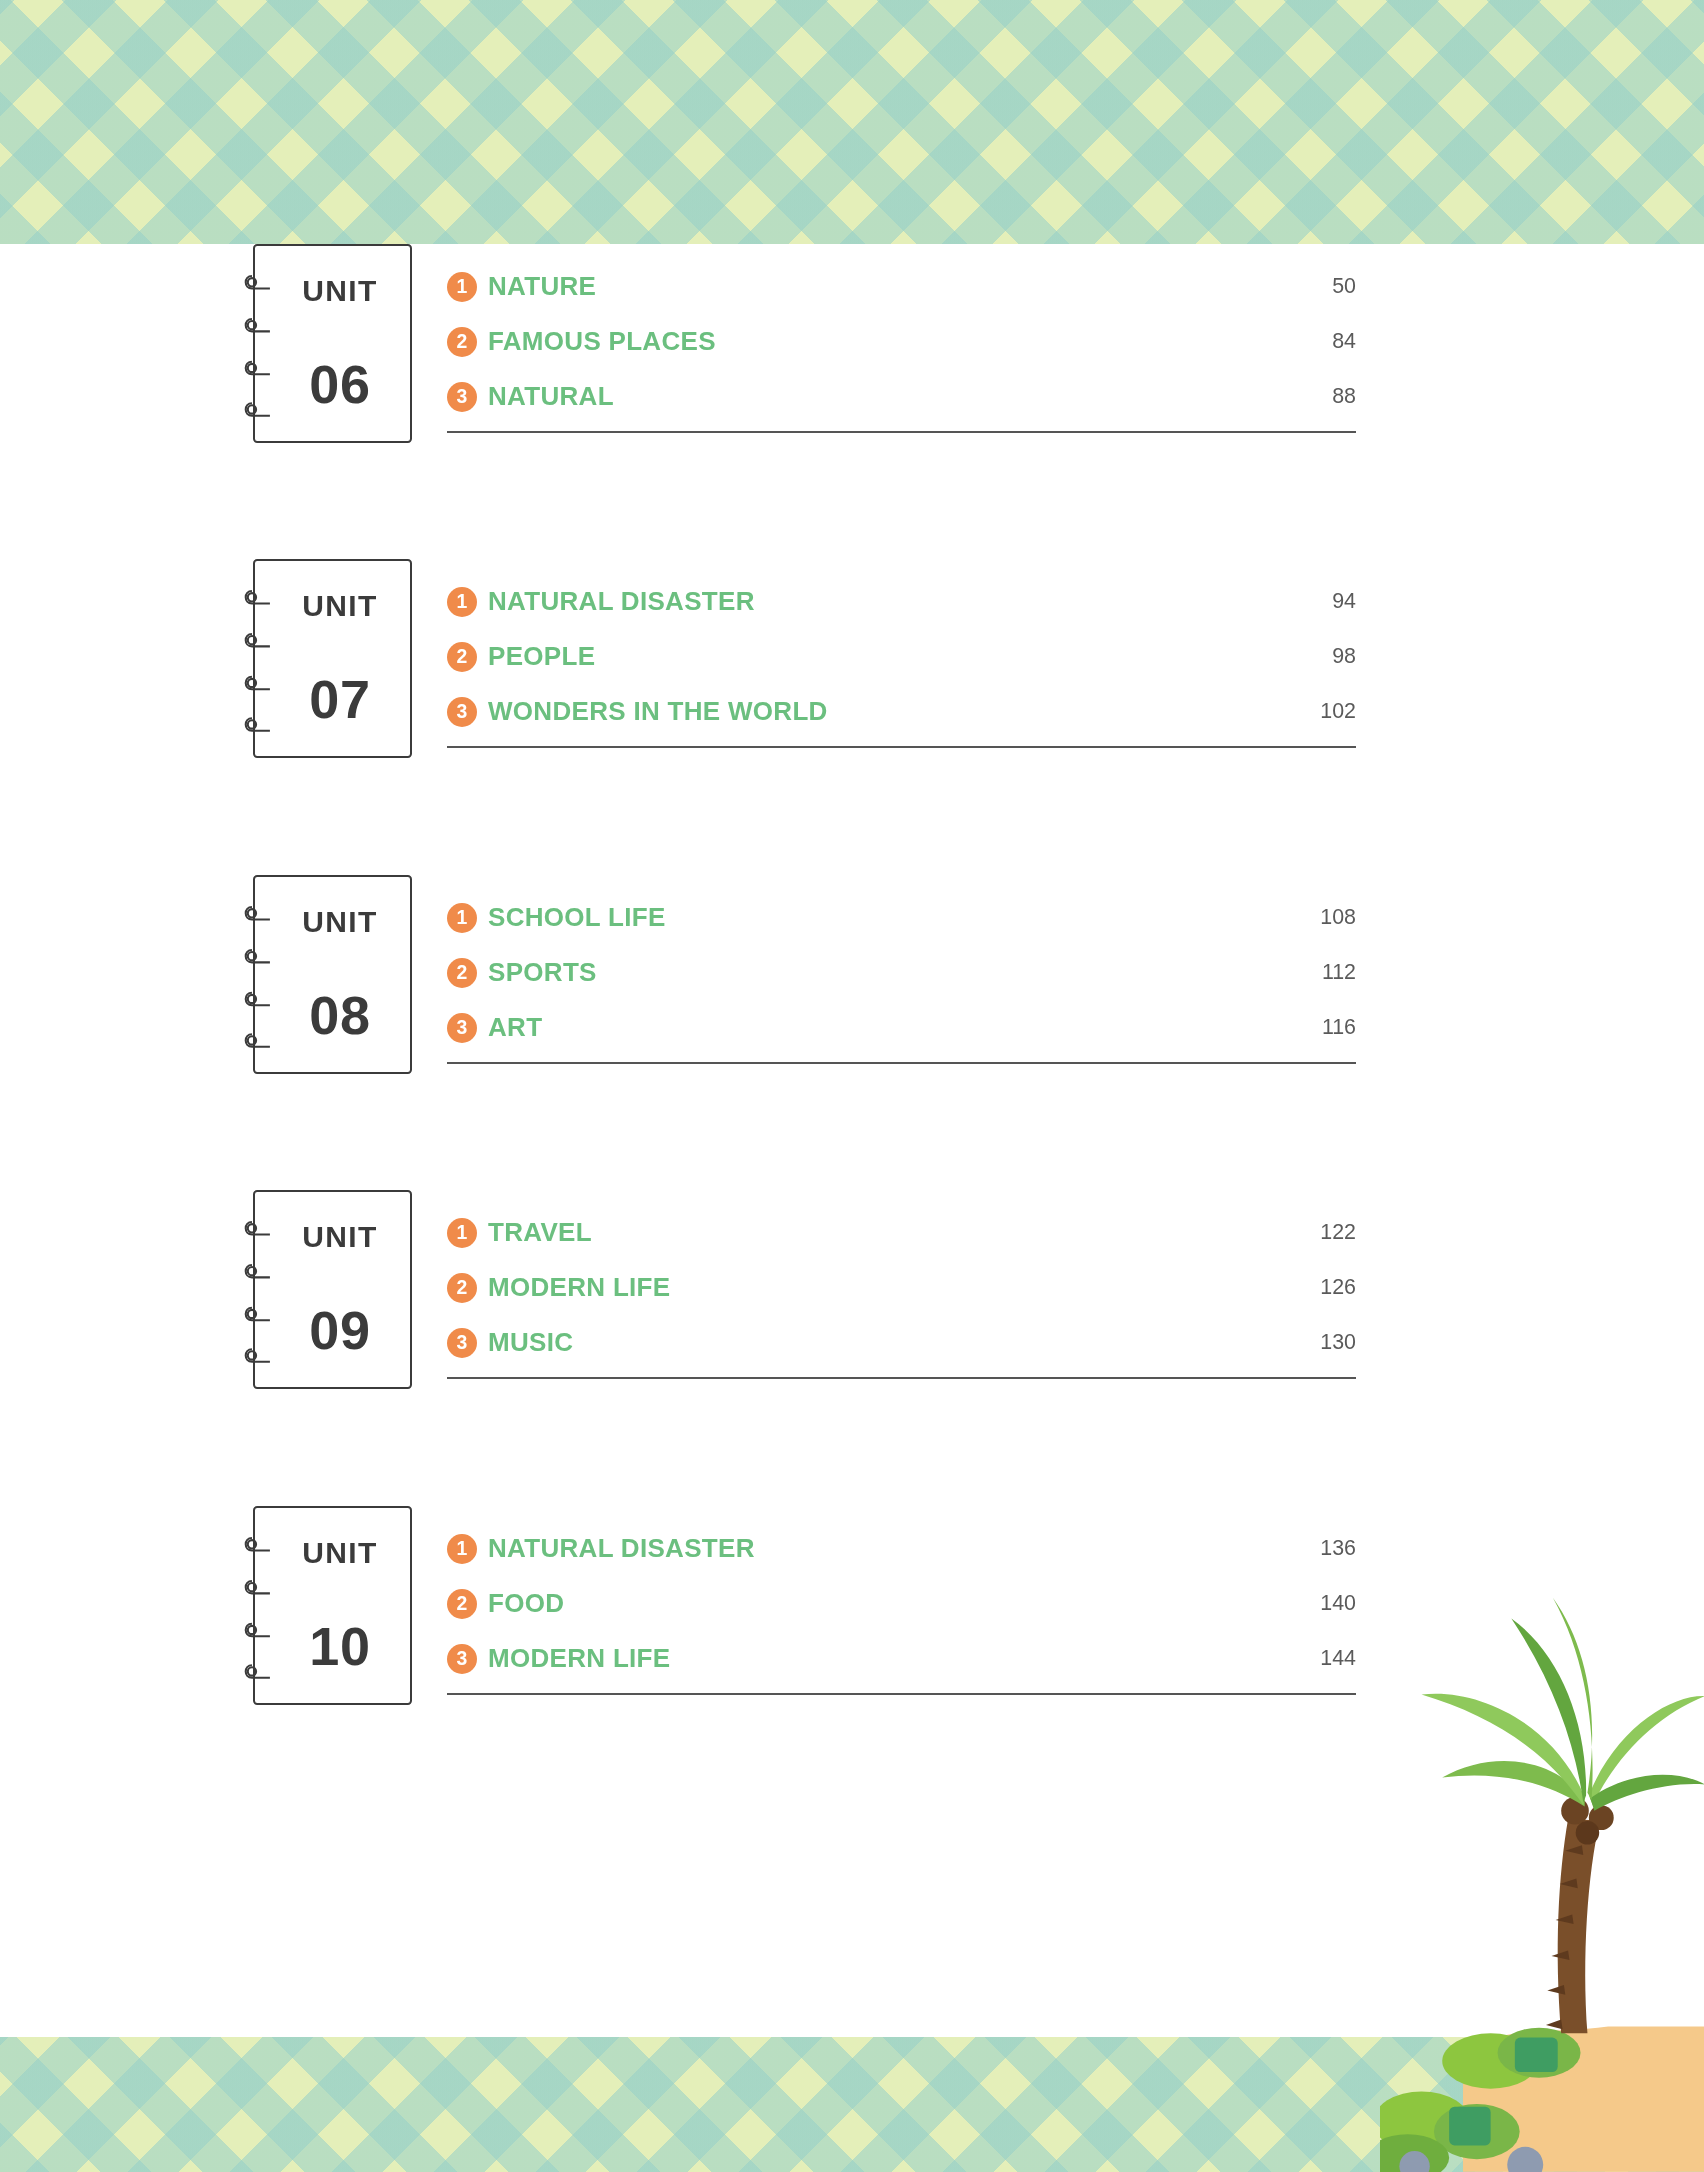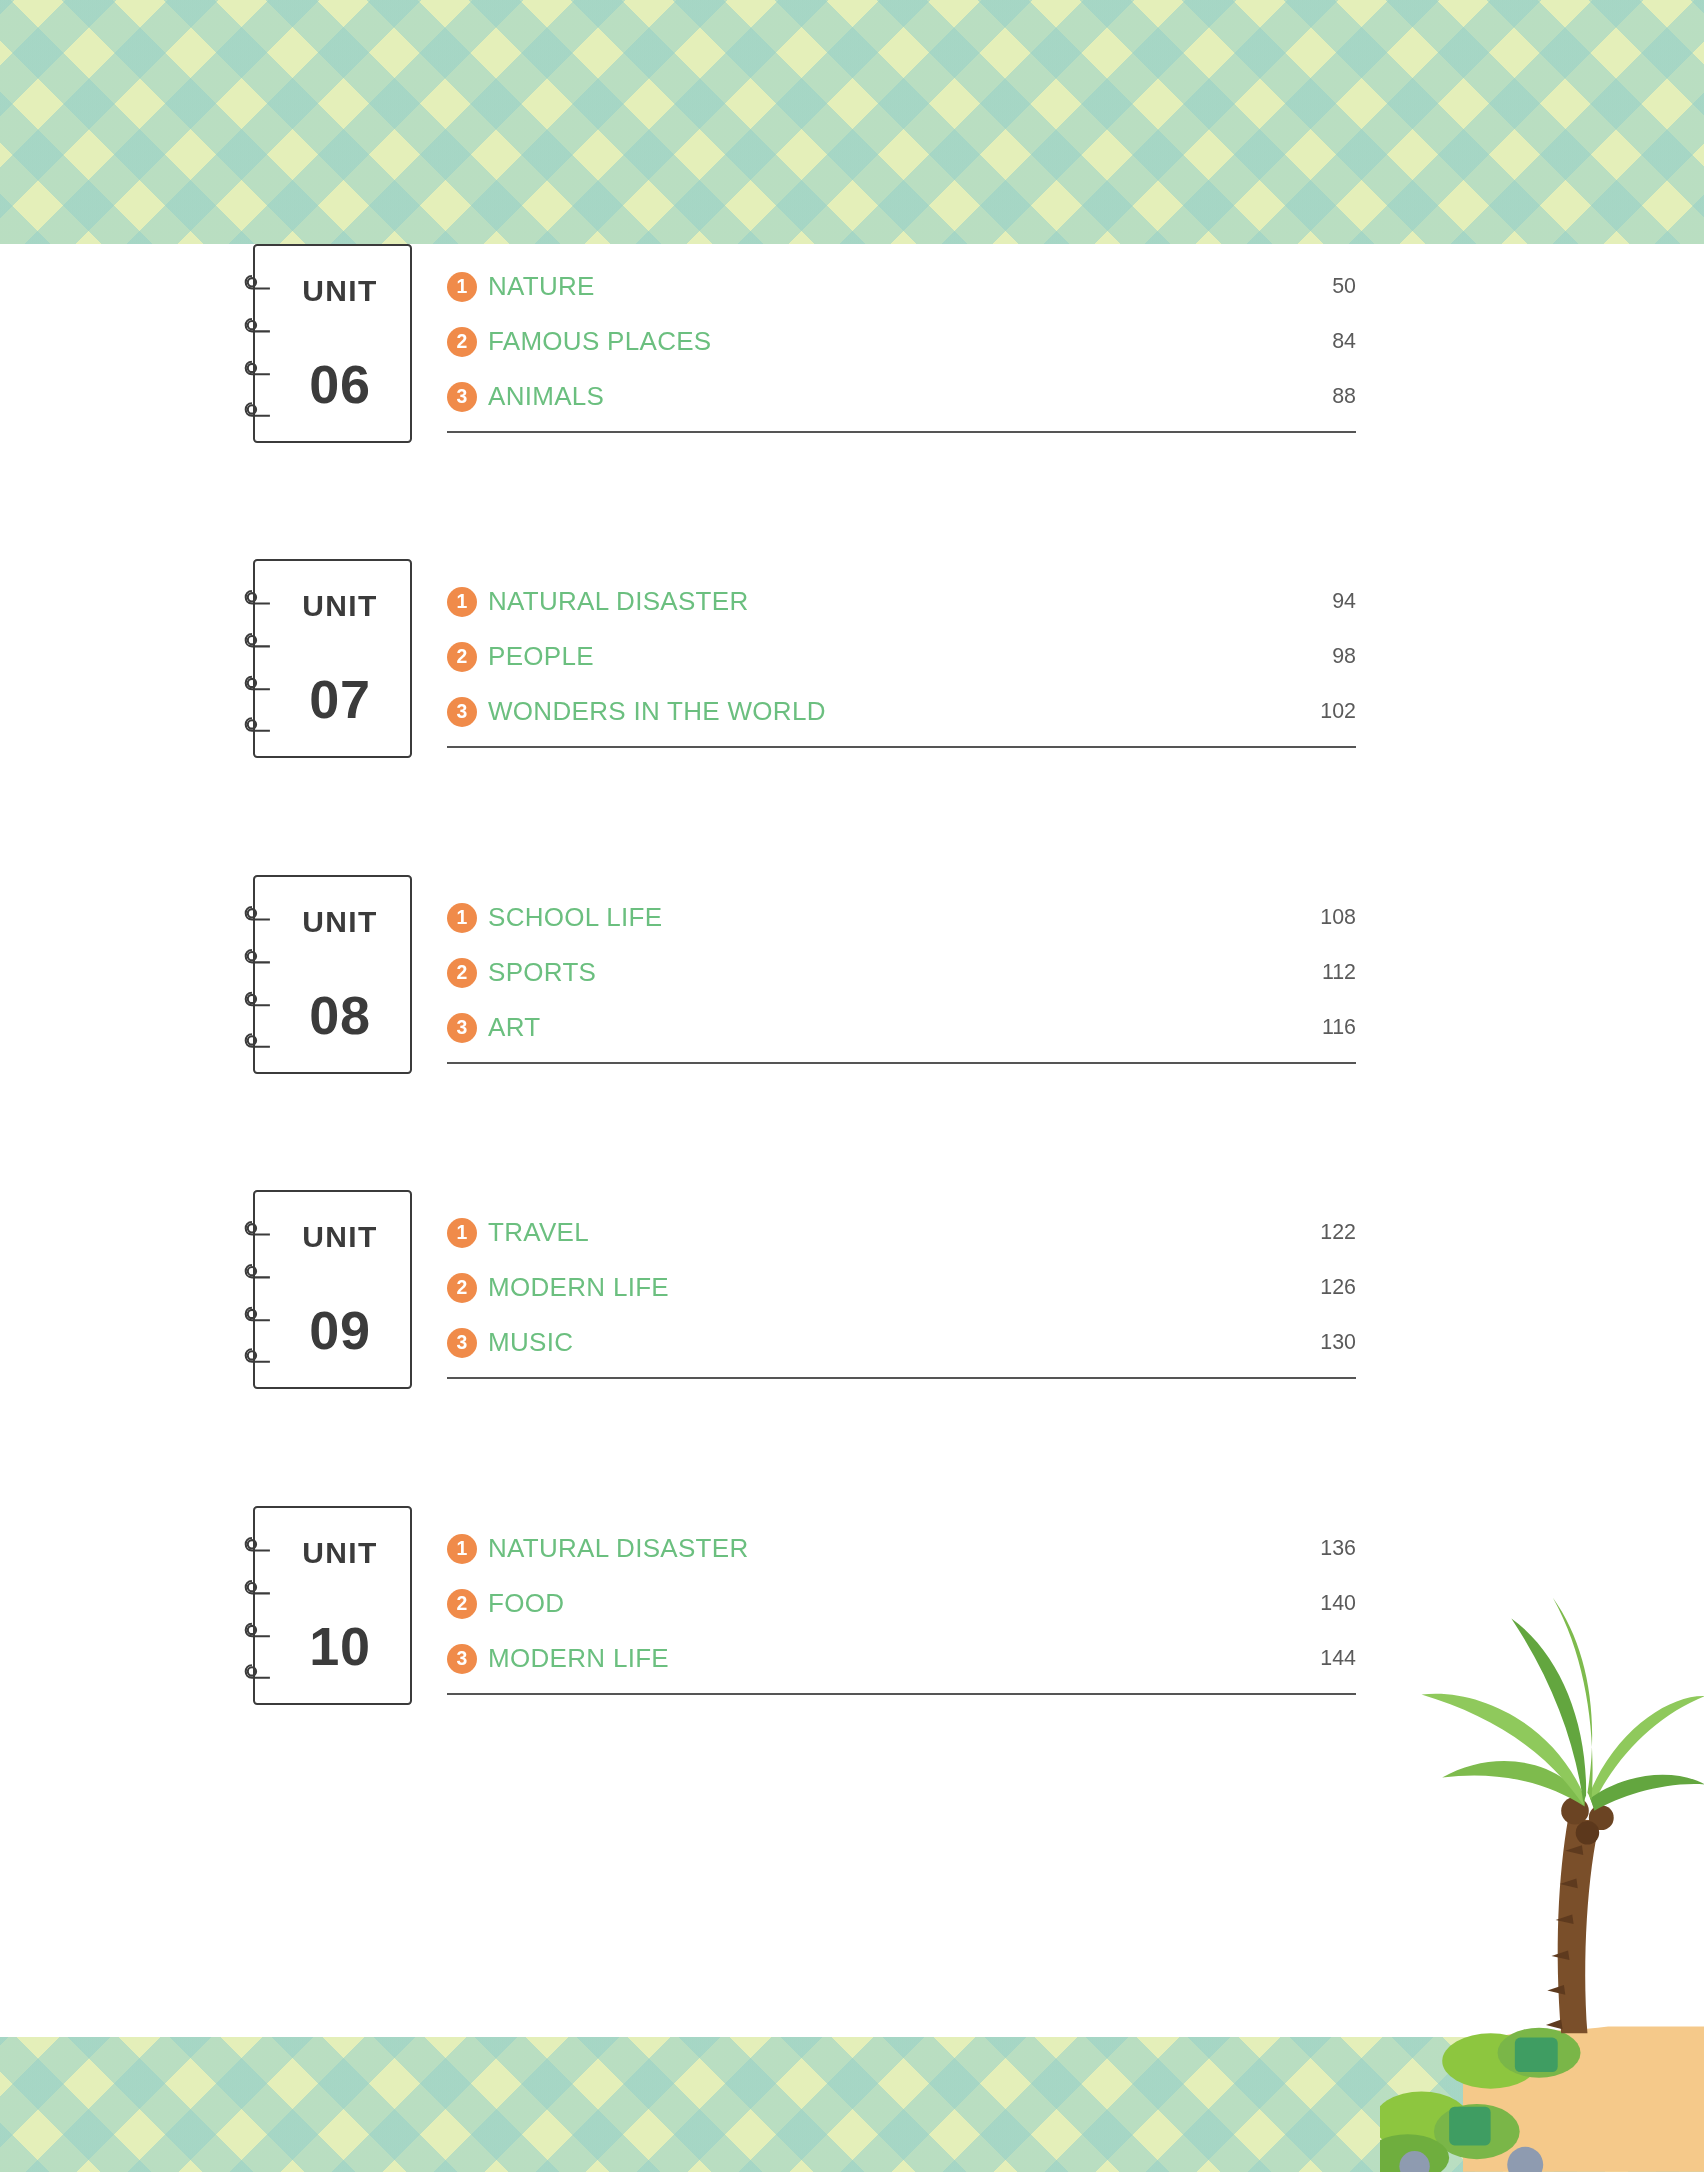--- a/index.html
+++ b/index.html
@@ -131,21 +131,21 @@
     color: #ffffff;
     font-size: 19.4px;
     font-weight: bold;
     display: flex;
     align-items: center;
     justify-content: center;
     margin-right: 11px;
   }
   .topic-title {
     font-size: 26px;
-    font-weight: normal;
+    font-weight: bold;
     color: #6bbf7f;
     letter-spacing: 0.3px;
     white-space: nowrap;
   }
   .topic-spacer {
     flex: 1 1 auto;
   }
   .topic-page {
     font-size: 21.4px;
     color: #5a5a5a;
@@ -206,21 +206,21 @@
         <div class="topic-page">50</div>
       </div>
       <div class="topic-row">
         <div class="badge">2</div>
         <div class="topic-title">FAMOUS PLACES</div>
         <div class="topic-spacer"></div>
         <div class="topic-page">84</div>
       </div>
       <div class="topic-row">
         <div class="badge">3</div>
-        <div class="topic-title">ANIMALS</div>
+        <div class="topic-title">NATURAL</div>
         <div class="topic-spacer"></div>
         <div class="topic-page">88</div>
       </div>
       <div class="rule"></div>
     </div>
   </div>
 
   <div class="unit-block" style="top:315px;">
     <div class="notebook">
       <div class="notebook-page"></div>

